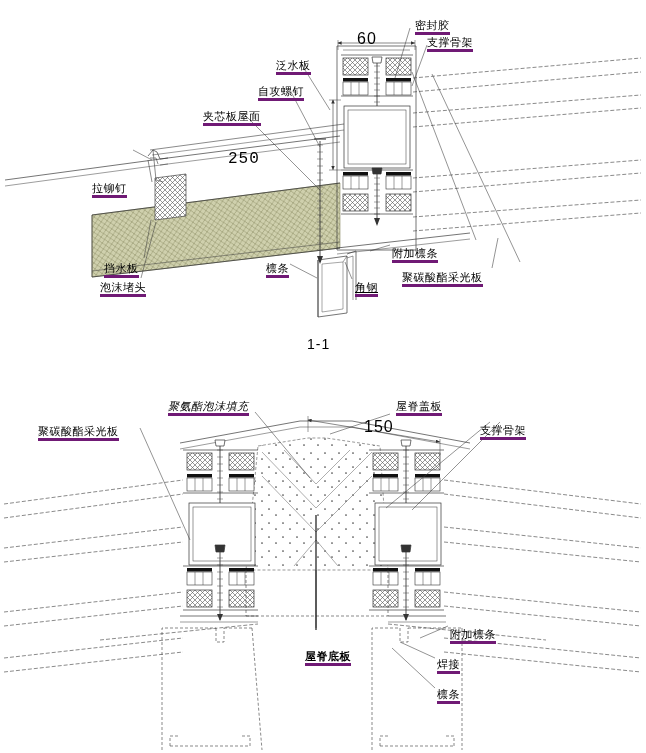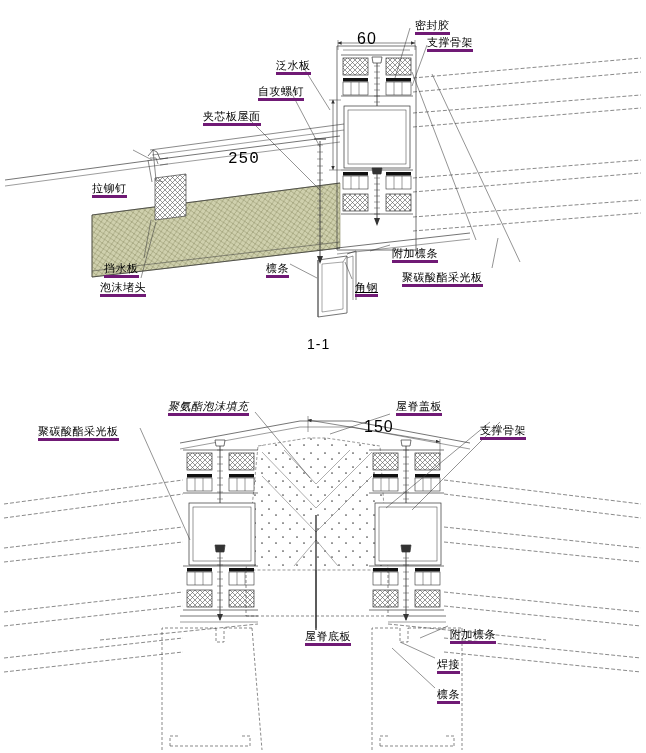--- a/index.html
+++ b/index.html
@@ -475,18 +475,18 @@
   <svg class="drawing" width="646" height="373" viewBox="0 0 646 373" style="top:380px;">
     <path d="M316 135 L316 250" stroke="#000" stroke-width="1.1" fill="none"></path>
   </svg>
 
   <div class="dim" style="left:364px; top:418px;text-align:right;">150</div>
 
   <div class="lbl" style="left:168px; top:400px;font-style:italic;">聚氨酯泡沫填充</div>
   <div class="lbl" style="left:348px; top:400px;margin-left:48px;">屋脊盖板</div>
   <div class="lbl" style="left:480px; top:424px;">支撑骨架</div>
   <div class="lbl" style="left:38px; top:425px;">聚碳酸酯采光板</div>
-  <div class="lbl" style="left:305px; top:630px;">屋脊底板</div>
+  <div class="lbl" style="left:305px; top:650px;font-weight:bold;">屋脊底板</div>
   <div class="lbl" style="left:450px; top:628px;">附加檩条</div>
   <div class="lbl" style="left:437px; top:658px;">焊接</div>
   <div class="lbl" style="left:437px; top:688px;">檩条</div>
 
 </div>
 
 </body></html>

